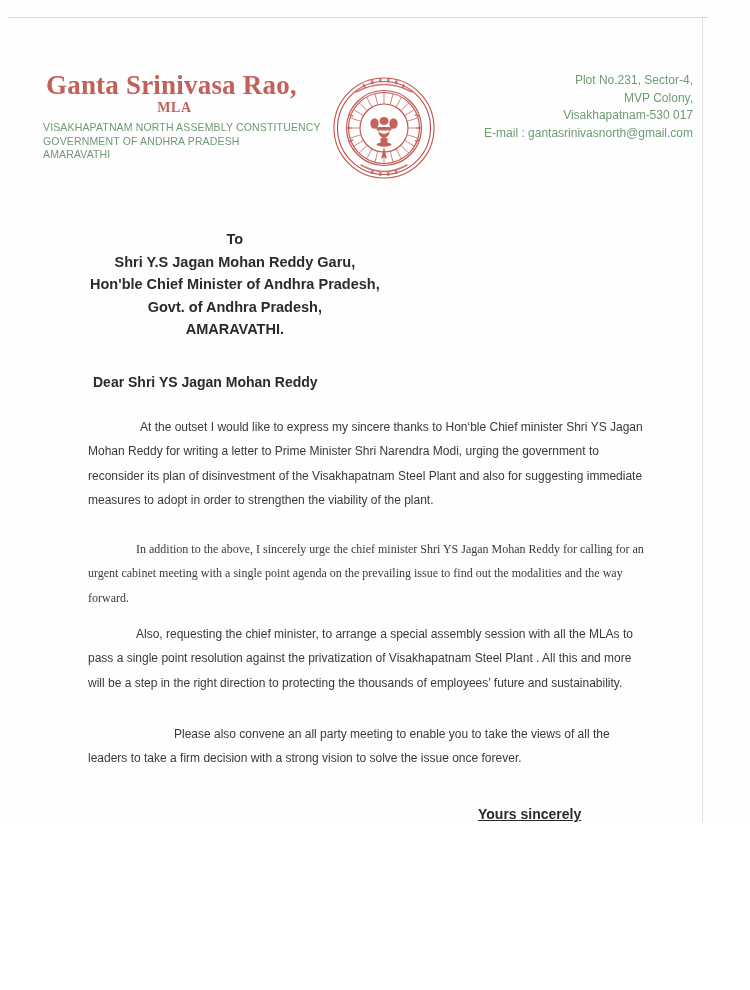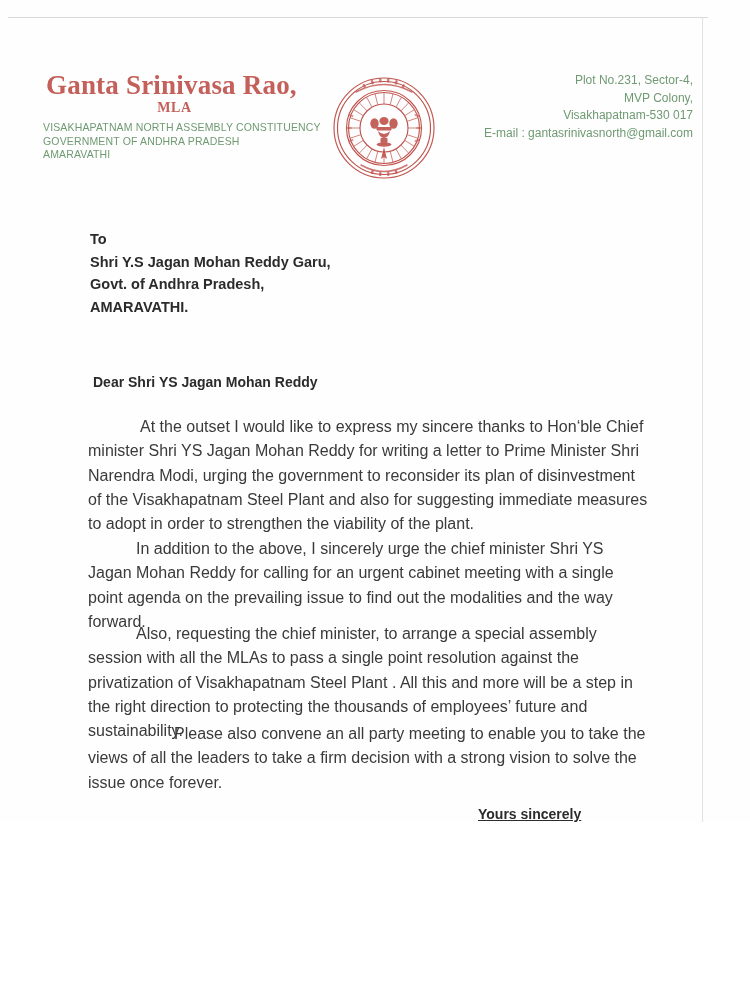--- a/index.html
+++ b/index.html
@@ -93,41 +93,42 @@
   .emblem svg { display: block; width: 136px; height: 136px; }
 
   
   .addressee {
     position: absolute;
     left: 90px; top: 228px;
     font-size: 14.5px;
     font-weight: bold;
     line-height: 22.5px;
     color: #2b2b2b;
+    text-align: center;
   }
   .salutation {
     position: absolute;
     left: 93px; top: 374px;
     font-size: 14px;
     font-weight: bold;
     color: #2b2b2b;
   }
   .para {
     position: absolute;
     left: 88px;
     width: 562px;
-    font-size: 16px;
+    font-size: 12px;
     line-height: 24.3px;
     color: #3a3a3a;
     text-align: left;
   }
   .para .lead { display: inline-block; }
 
   .p1 { top: 415px; }
-  .p2 { top: 537px; }
+  .p2 { top: 537px; font-family: Liberation Serif, serif; }
   .p3 { top: 622px; }
   .p4 { top: 722px; }
 
   .sign-off {
     position: absolute;
     left: 478px; top: 806px;
     font-size: 14px;
     font-weight: bold;
     color: #2b2b2b;
     text-decoration: underline;
@@ -252,20 +253,21 @@
           <line x1="101.2" y1="70" x2="104.5" y2="70"></line>
           <line x1="99.5" y1="83" x2="102.5" y2="82"></line>
         </g>
       </svg>
     </div>
   </div>
 
   <div class="addressee">
     <div>To</div>
     <div>Shri Y.S Jagan Mohan Reddy Garu,</div>
+    <div>Hon'ble Chief Minister of Andhra Pradesh,</div>
     <div>Govt. of Andhra Pradesh,</div>
     <div>AMARAVATHI.</div>
   </div>
 
   <div class="salutation">Dear Shri YS Jagan Mohan Reddy</div>
 
   <div class="para p1">
     <span class="lead" style="width:52px"></span><span>At the outset I would like to express my sincere thanks to Hon‘ble Chief minister Shri  YS Jagan Mohan Reddy for writing a letter to Prime Minister Shri Narendra Modi, urging the government to reconsider its plan of disinvestment of the Visakhapatnam Steel Plant and also for suggesting immediate measures to adopt in order to strengthen the viability of the plant.</span>
   </div>
 

